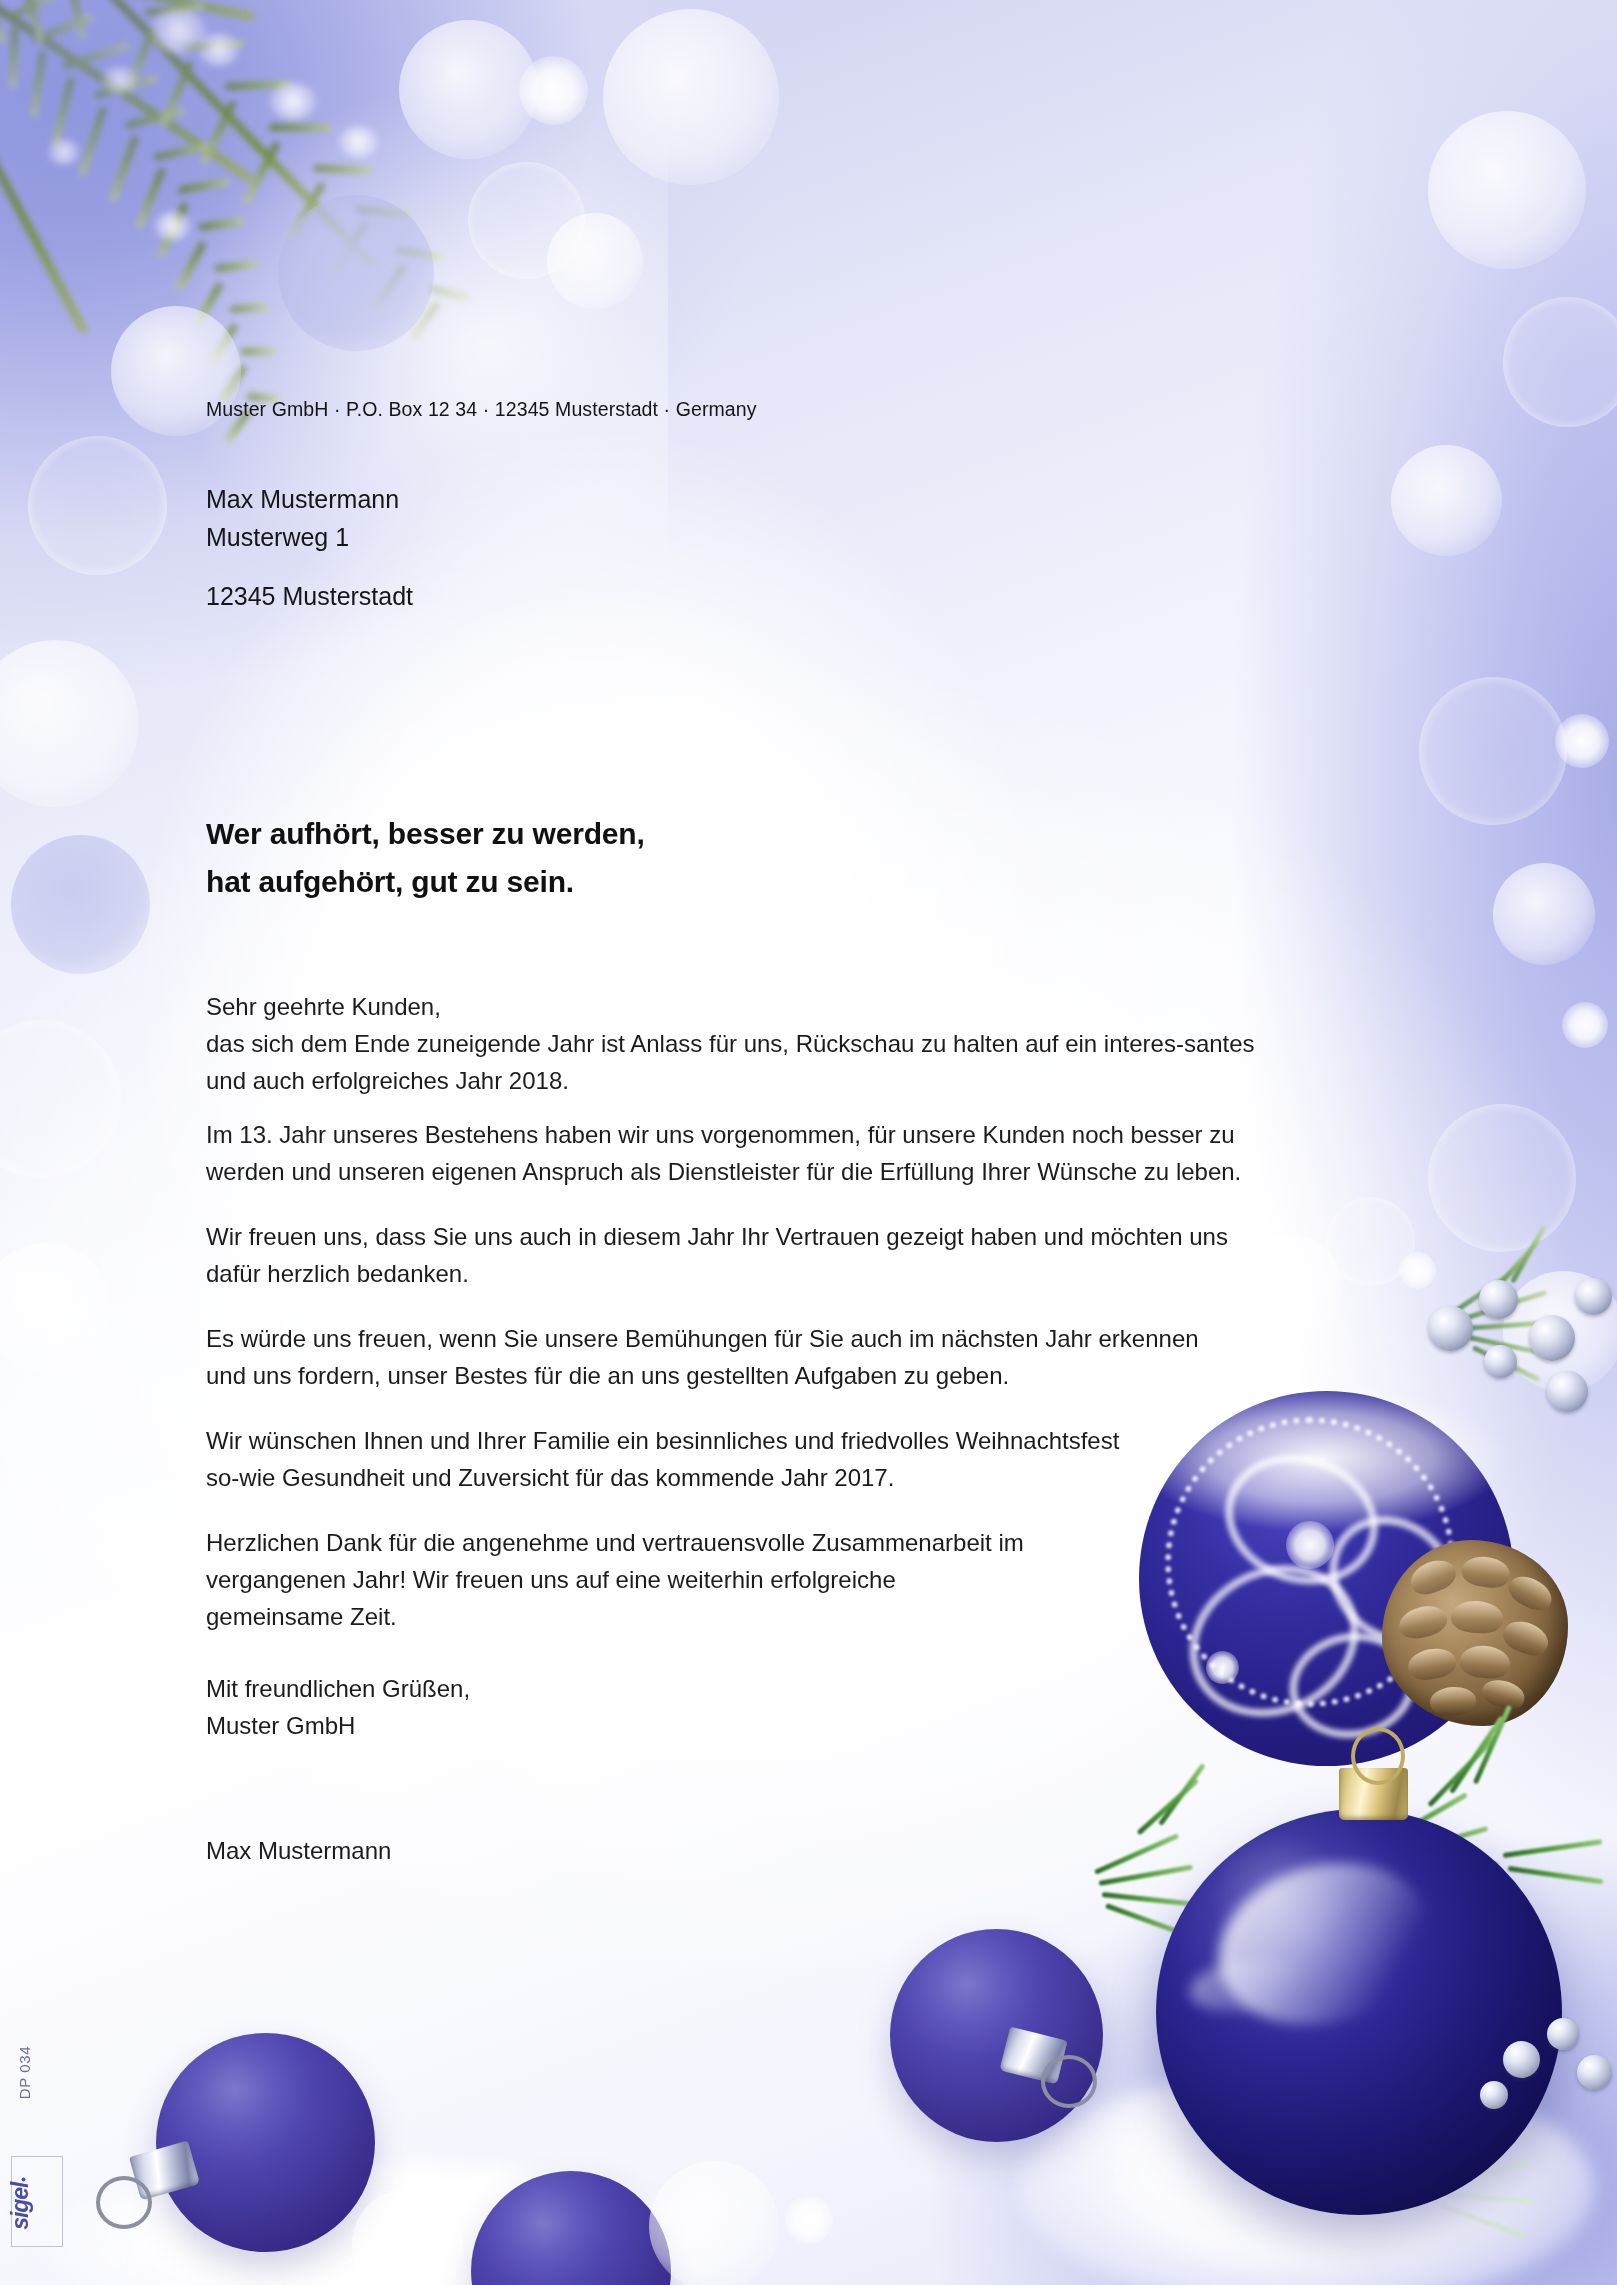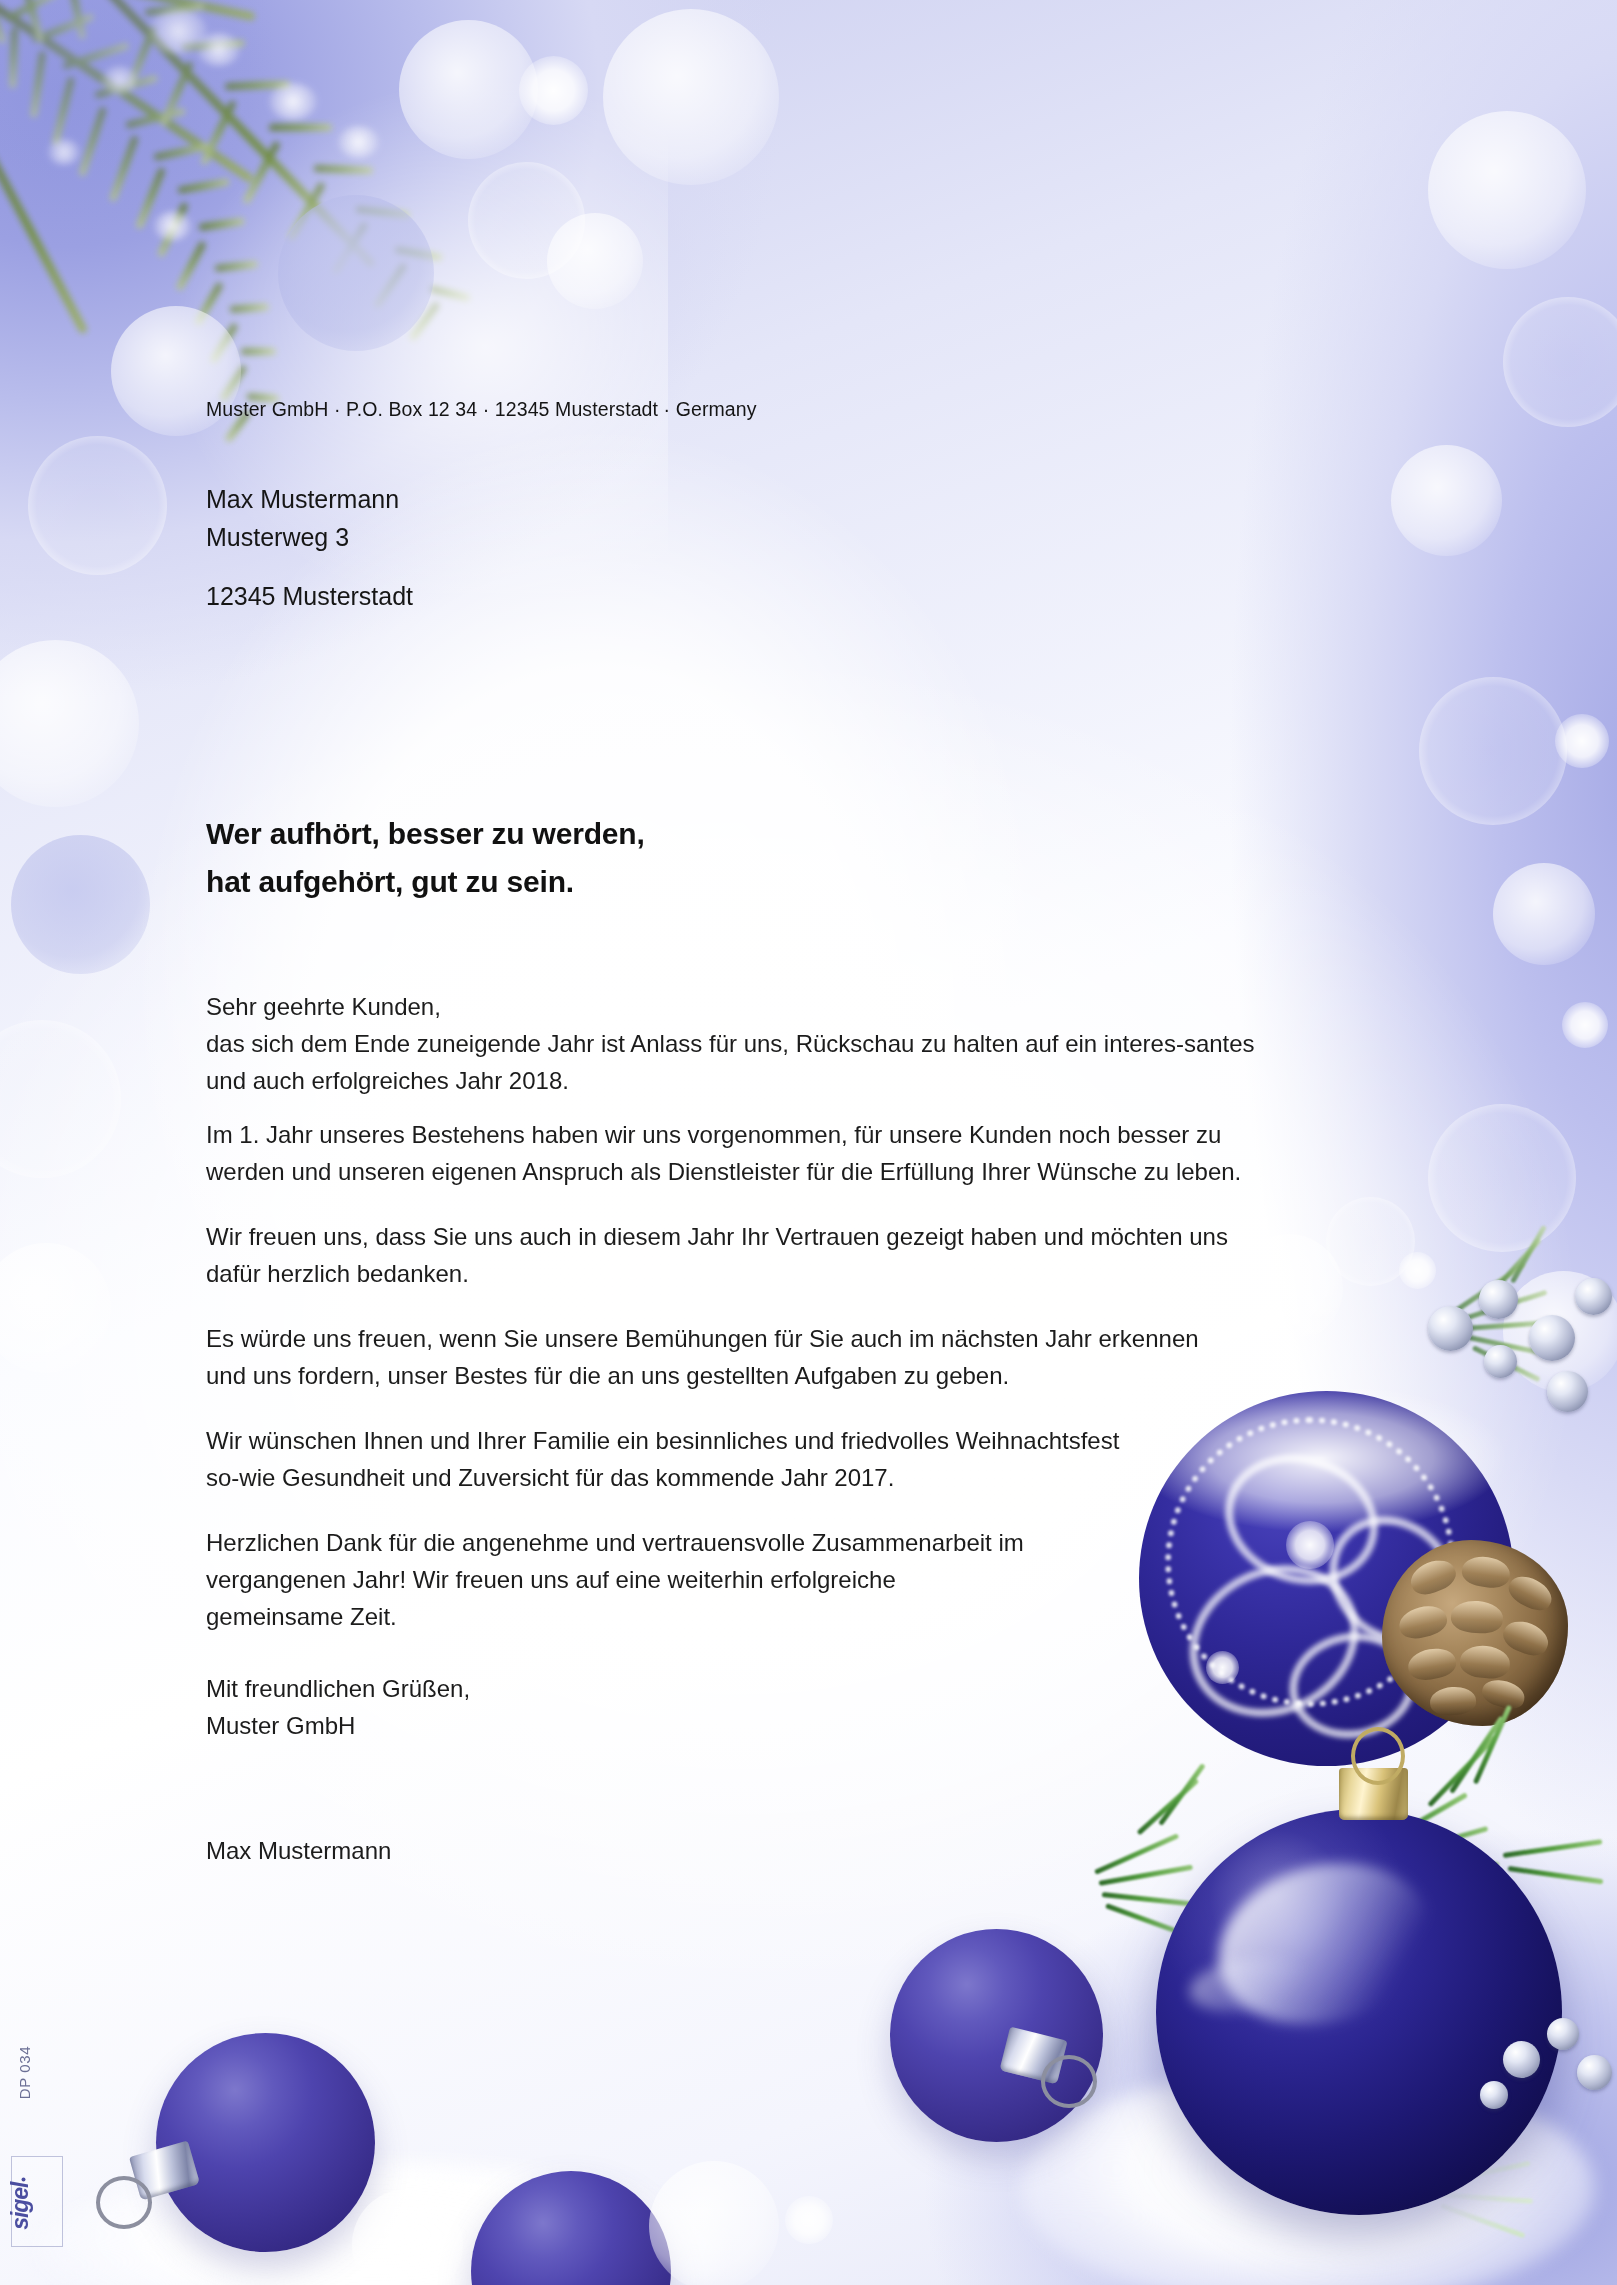--- a/index.html
+++ b/index.html
@@ -488,31 +488,31 @@
 
   <div class="bokeh bk-soft" style="left:649px;  top:2161px; width:130px; height:130px;"></div>
   <div class="bokeh bk-soft" style="left:352px;  top:2189px; width:111px; height:111px;"></div>
   <div class="bokeh bk-hot" style="left:785px;  top:2196px; width:48px;  height:48px;"></div>
 
   <div id="letter">
 
     <div class="txt" id="sender-line">Muster GmbH · P.O. Box 12 34 · 12345 Musterstadt · Germany</div>
 
     <div class="txt" id="recipient-block"><span>Max Mustermann</span>
-<span>Musterweg 3</span></div>
+<span>Musterweg 1</span></div>
 
     <div class="txt" id="recipient-city">12345 Musterstadt</div>
 
     <div class="txt" id="headline">Wer aufhört, besser zu werden,
 hat aufgehört, gut zu sein.</div>
 
     <div class="para" id="p1">Sehr geehrte Kunden,
 das sich dem Ende zuneigende Jahr ist Anlass für uns, Rückschau zu halten auf ein interes-santes
 und auch erfolgreiches Jahr 2018.</div>
-    <div class="para" id="p2">Im 1. Jahr unseres Bestehens haben wir uns vorgenommen, für unsere Kunden noch besser zu
+    <div class="para" id="p2">Im 13. Jahr unseres Bestehens haben wir uns vorgenommen, für unsere Kunden noch besser zu
 werden und unseren eigenen Anspruch als Dienstleister für die Erfüllung Ihrer Wünsche zu leben.</div>
     <div class="para" id="p4">Es würde uns freuen, wenn Sie unsere Bemühungen für Sie auch im nächsten Jahr erkennen
 und uns fordern, unser Bestes für die an uns gestellten Aufgaben zu geben.</div>
     <div class="para" id="p3">Wir freuen uns, dass Sie uns auch in diesem Jahr Ihr Vertrauen gezeigt haben und möchten uns
 dafür herzlich bedanken.</div>
     <div class="para" id="p5">Wir wünschen Ihnen und Ihrer Familie ein besinnliches und friedvolles Weihnachtsfest
 so-wie Gesundheit und Zuversicht für das kommende Jahr 2017.</div>
     <div class="para" id="closing">Mit freundlichen Grüßen,
 Muster GmbH</div>
 

